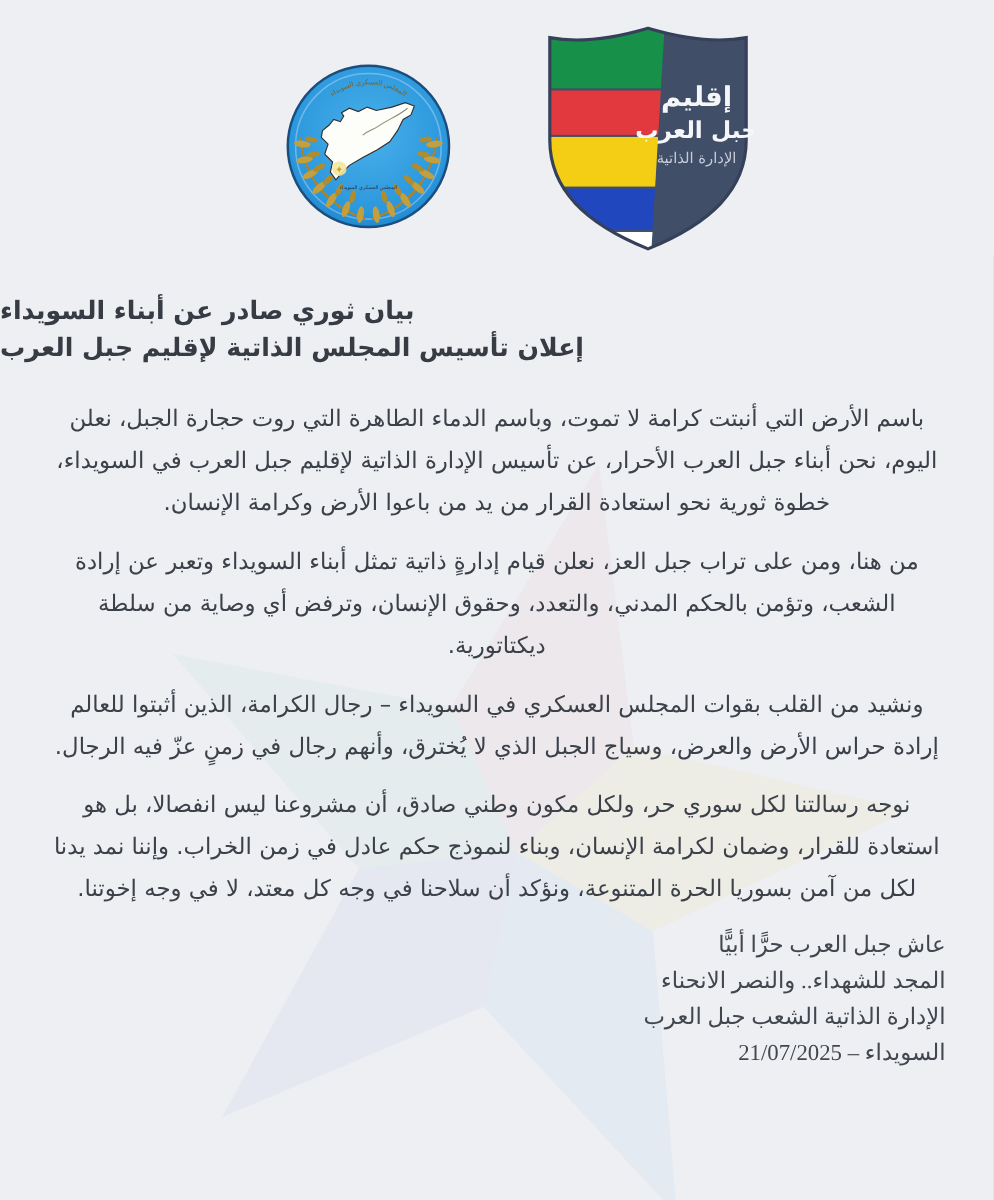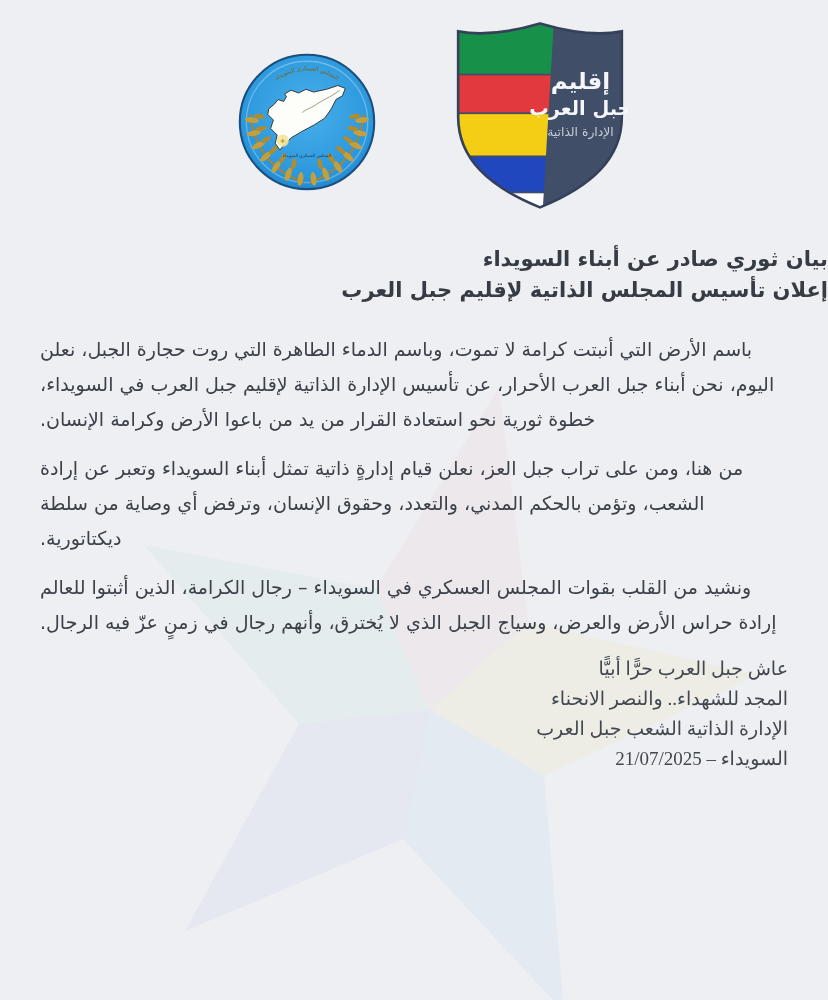--- a/index.html
+++ b/index.html
@@ -31,35 +31,35 @@
     left:237px; top:44px;
     width:140px; height:154px;
   }
   .region-shield{
     position:absolute;
     left:452px; top:16px;
     width:176px; height:198px;
   }
   .title-block{
     margin-top:22px;
-    text-align:right;
+    text-align:left;
     font-weight:bold;
     font-size:21px;
     line-height:31px;
     color:#363b44;
   }
   .body-block{
     padding:0 40px;
     margin-top:26px;
   }
   .body-block p{
     margin:0 0 14px 0;
     font-size:19px;
     line-height:35px;
-    text-align:left;
+    text-align:center;
     color:#3b4049;
   }
   .signature{
     padding:0 40px;
     margin-top:12px;
     text-align:right;
     font-size:19px;
     line-height:30px;
     color:#42474f;
   }
@@ -161,20 +161,21 @@
 
     <div class="title-block">
       <div>بيان ثوري صادر عن أبناء السويداء</div>
       <div>إعلان تأسيس المجلس الذاتية لإقليم جبل العرب</div>
     </div>
 
     <div class="body-block">
       <p>باسم الأرض التي أنبتت كرامة لا تموت، وباسم الدماء الطاهرة التي روت حجارة الجبل، نعلن اليوم، نحن أبناء جبل العرب الأحرار، عن تأسيس الإدارة الذاتية لإقليم جبل العرب في السويداء، خطوة ثورية نحو استعادة القرار من يد من باعوا الأرض وكرامة الإنسان.</p>
       <p>من هنا، ومن على تراب جبل العز، نعلن قيام إدارةٍ ذاتية تمثل أبناء السويداء وتعبر عن إرادة الشعب، وتؤمن بالحكم المدني، والتعدد، وحقوق الإنسان، وترفض أي وصاية من سلطة ديكتاتورية.</p>
       <p>ونشيد من القلب بقوات المجلس العسكري في السويداء – رجال الكرامة، الذين أثبتوا للعالم إرادة حراس الأرض والعرض، وسياج الجبل الذي لا يُخترق، وأنهم رجال في زمنٍ عزّ فيه الرجال.</p>
+      <p>نوجه رسالتنا لكل سوري حر، ولكل مكون وطني صادق، أن مشروعنا ليس انفصالا، بل هو استعادة للقرار، وضمان لكرامة الإنسان، وبناء لنموذج حكم عادل في زمن الخراب. وإننا نمد يدنا لكل من آمن بسوريا الحرة المتنوعة، ونؤكد أن سلاحنا في وجه كل معتد، لا في وجه إخوتنا.</p>
     </div>
 
     <div class="signature">
       <div>عاش جبل العرب حرًّا أبيًّا</div>
       <div>المجد للشهداء.. والنصر الانحناء</div>
       <div>الإدارة الذاتية الشعب جبل العرب</div>
       <div>السويداء – 21/07/2025</div>
     </div>
 
   </div>

